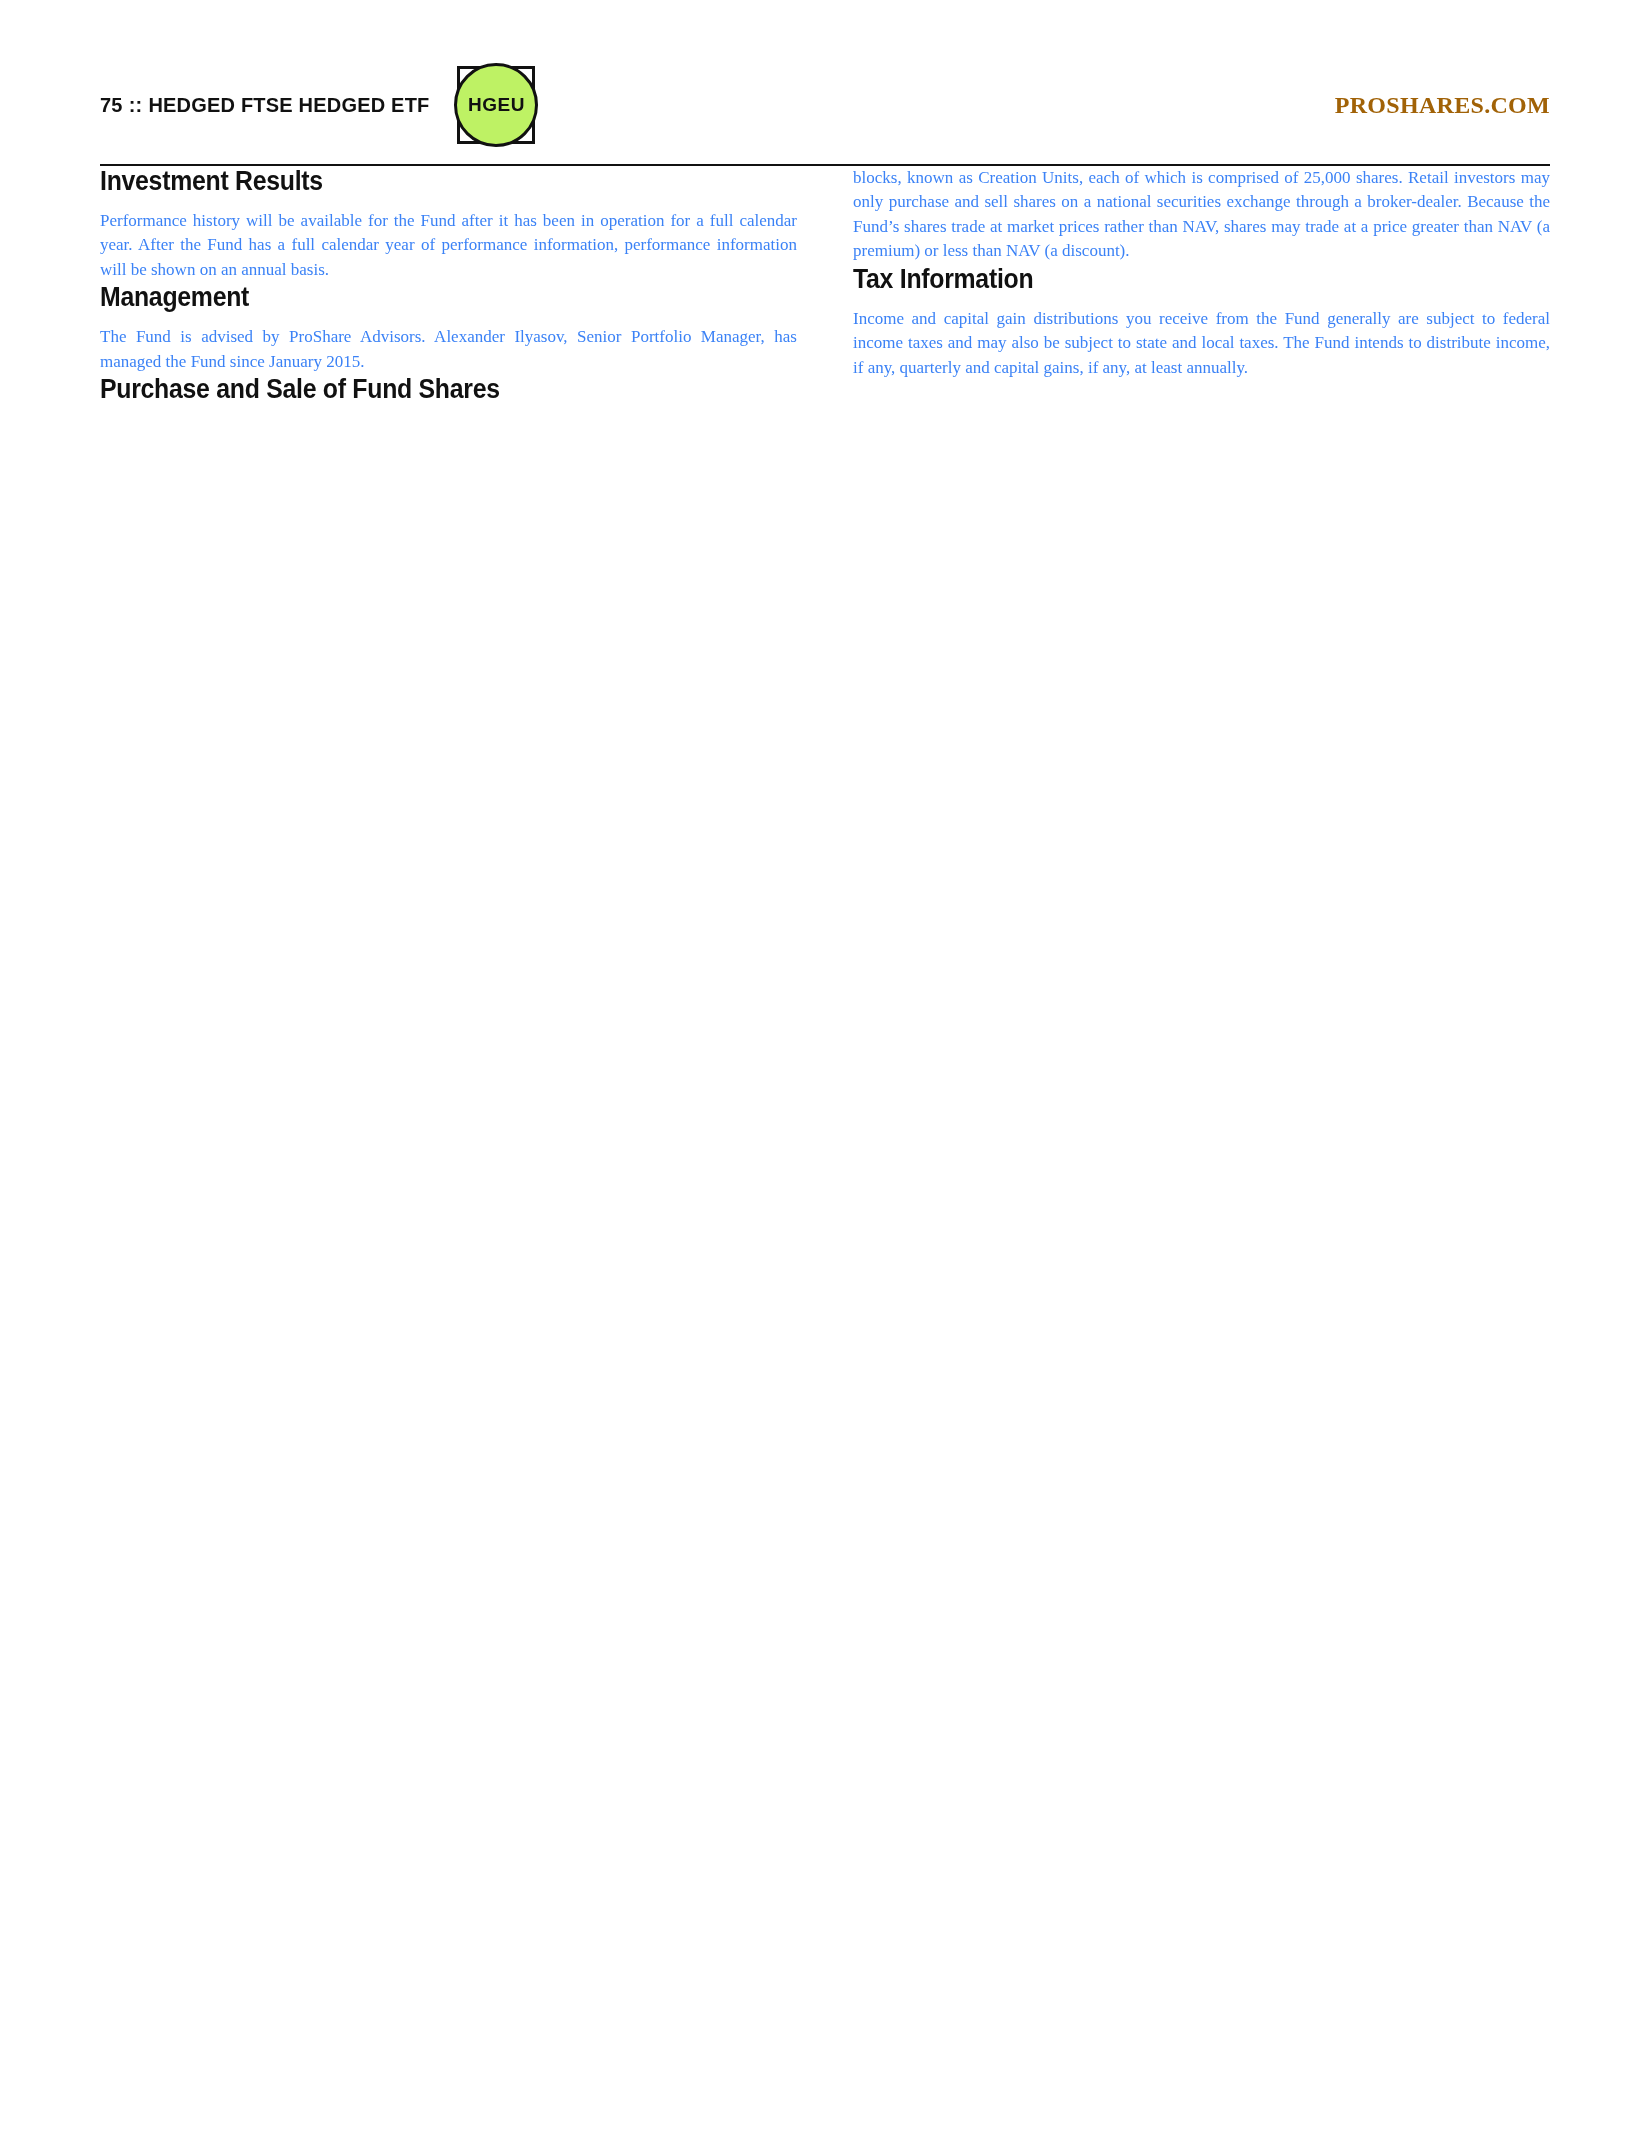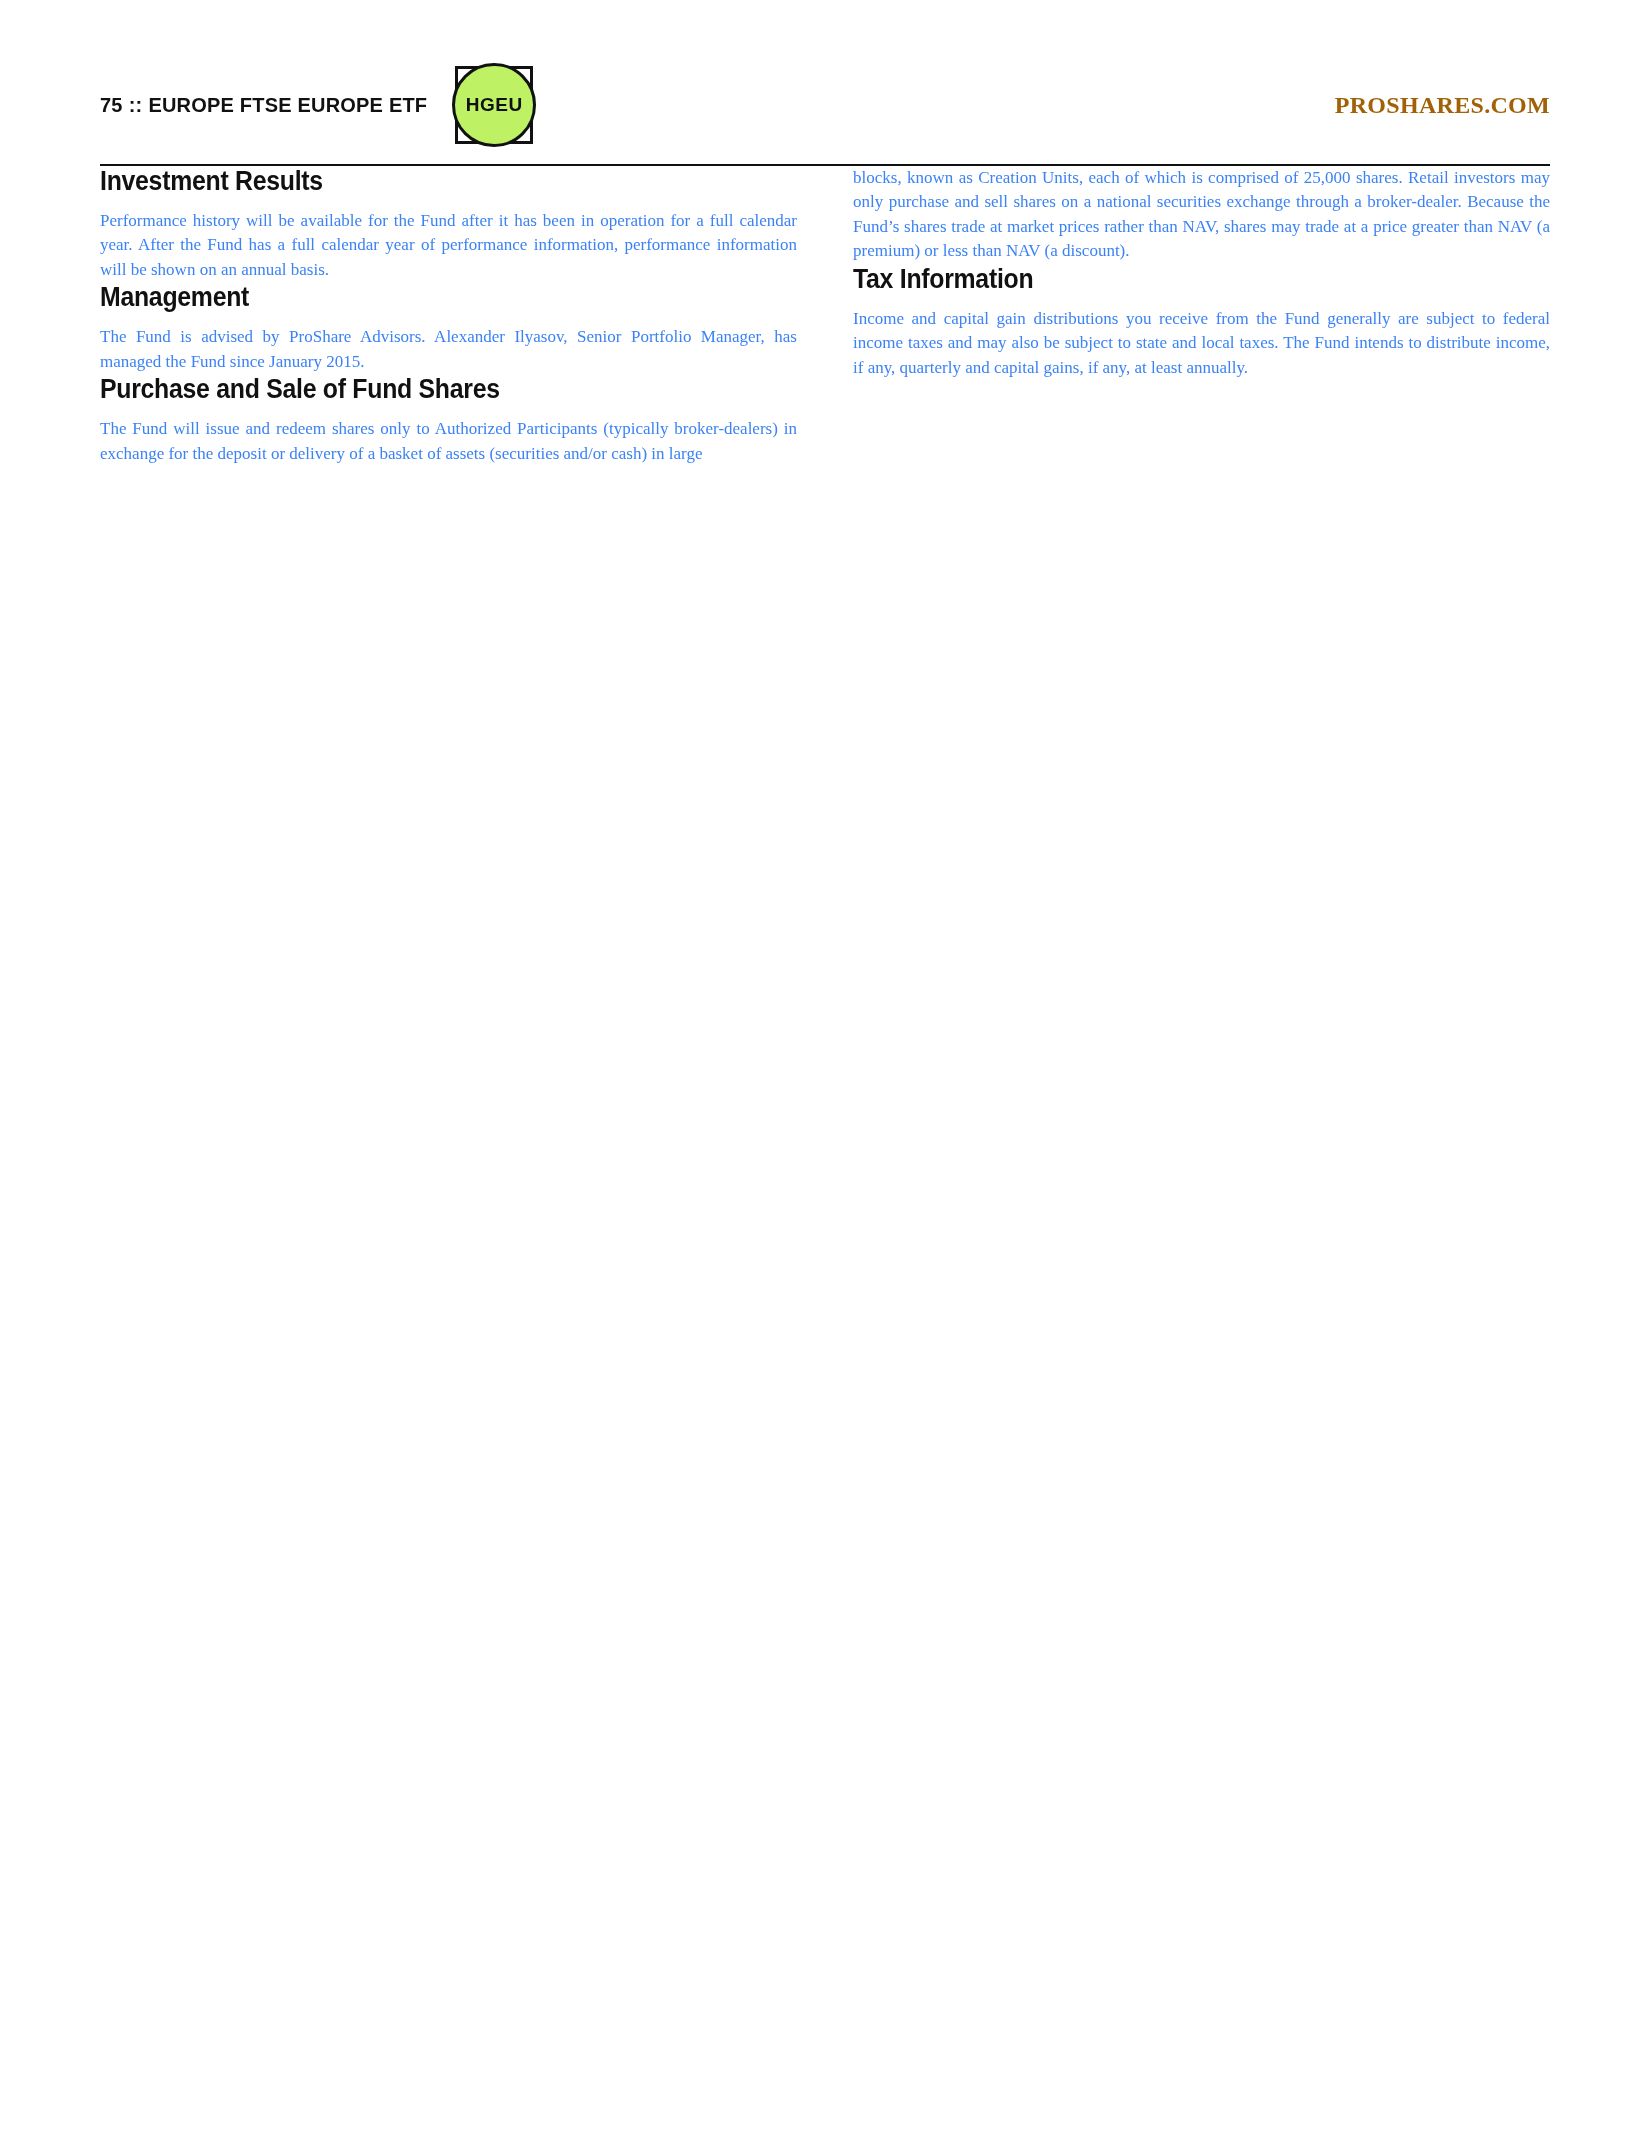--- a/index.html
+++ b/index.html
@@ -134,21 +134,21 @@
   }
 </style>
 </head>
 <body>
 
 <div class="page">
 
   <div class="header">
     <div class="header-left">
       <div class="running-head">
-        <span>75</span><span class="sep">::</span><span>EUROPE FTSE EUROPE ETF</span>
+        <span>75</span><span class="sep">::</span><span>HEDGED FTSE HEDGED ETF</span>
       </div>
       <div class="logo-box">
         <div class="logo-circle">
           <span class="logo-ticker">HGEU</span>
         </div>
       </div>
     </div>
     <div class="header-right">PROSHARES.COM</div>
   </div>
 
@@ -162,21 +162,20 @@
         <p class="body-para">Performance history will be available for the Fund after it has been in operation for a full calendar year. After the Fund has a full calendar year of performance information, performance information will be shown on an annual basis.</p>
       </div>
 
       <div class="section">
         <div class="section-heading">Management</div>
         <p class="body-para">The Fund is advised by ProShare Advisors. Alexander Ilyasov, Senior Portfolio Manager, has managed the Fund since January 2015.</p>
       </div>
 
       <div class="section">
         <div class="section-heading">Purchase and Sale of Fund Shares</div>
-        <p class="body-para">The Fund will issue and redeem shares only to Authorized Participants (typically broker-dealers) in exchange for the deposit or delivery of a basket of assets (securities and/or cash) in large</p>
       </div>
     </div>
 
     <div class="col">
       <div class="section">
         <p class="body-para">blocks, known as Creation Units, each of which is comprised of 25,000 shares. Retail investors may only purchase and sell shares on a national securities exchange through a broker-dealer. Because the Fund’s shares trade at market prices rather than NAV, shares may trade at a price greater than NAV (a premium) or less than NAV (a discount).</p>
       </div>
 
       <div class="section">
         <div class="section-heading">Tax Information</div>

